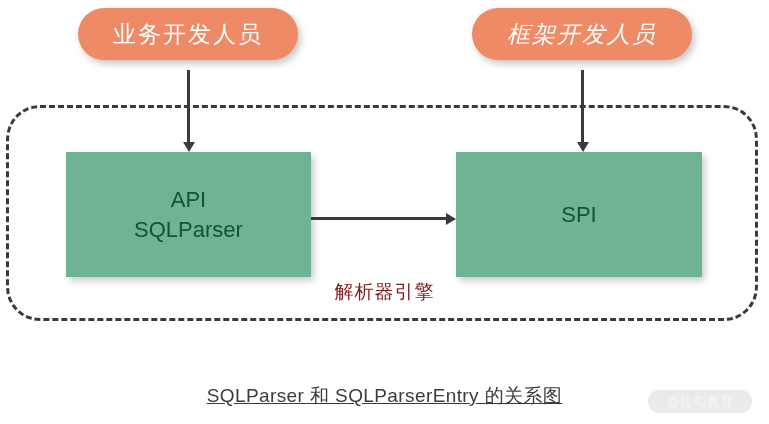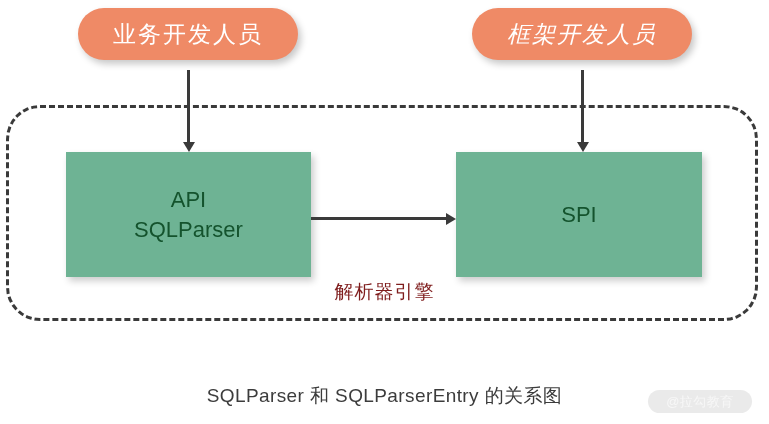--- a/index.html
+++ b/index.html
@@ -122,20 +122,21 @@
 
   
   .caption {
     position: absolute;
     left: 0; right: 0;
     top: 383px;
     text-align: center;
     font-size: 19px;
     color: #3c3c3c;
     letter-spacing: 0.4px;
+    text-decoration: underline;
   }
 
   
   .watermark {
     position: absolute;
     left: 648px;
     top: 390px;
     width: 104px;
     height: 23px;
     border-radius: 12px;

